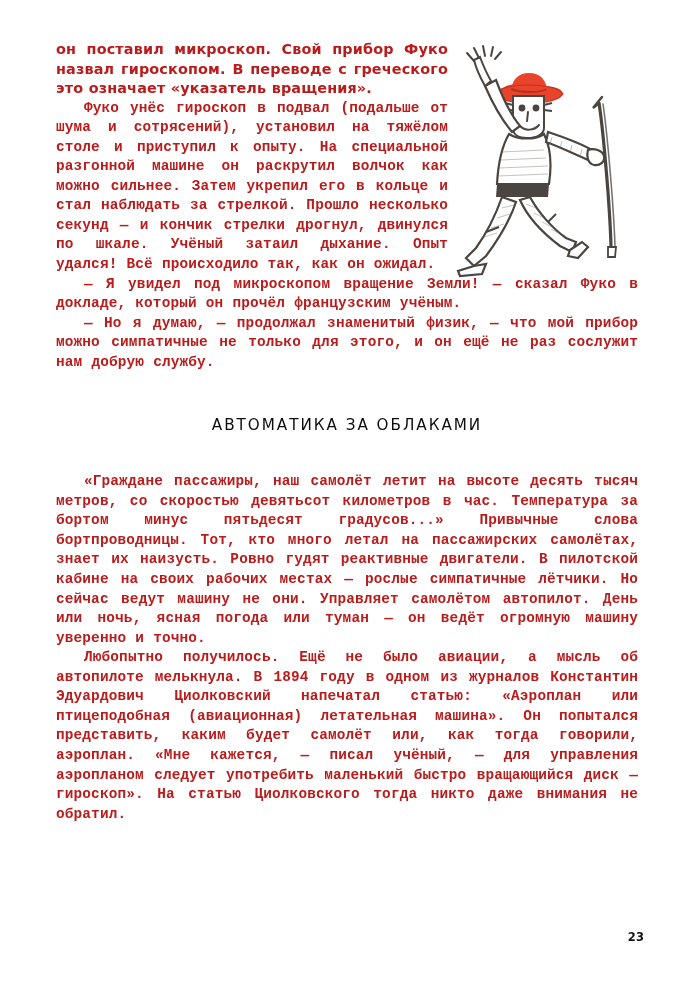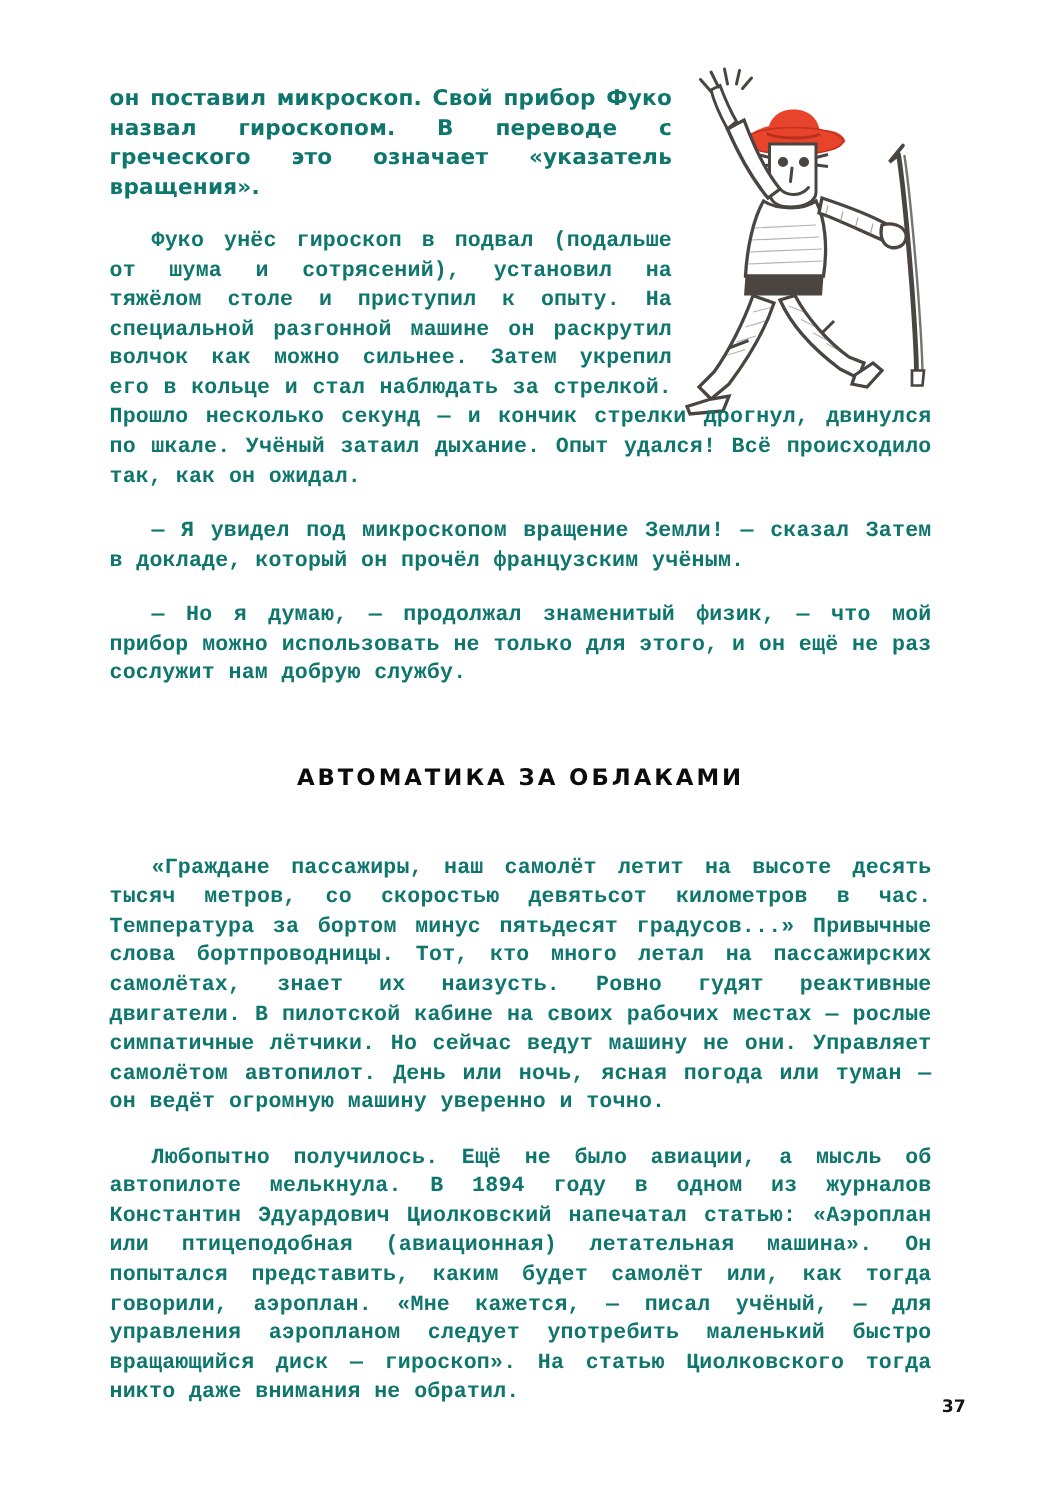--- a/index.html
+++ b/index.html
@@ -24,29 +24,29 @@
 
   
   .text-column {
     position: absolute;
     left: 56px;
     top: 40px;
     width: 582px;
   }
 
   p.para {
-    margin: 17px;
+    margin: 0;
     font-size: 14.4px;
     line-height: 19.55px;
     font-weight: 700;
     text-align: justify;
     text-justify: inter-word;
     letter-spacing: 0.01em;
     word-spacing: 0.02em;
-    color: #0f766e;
+    color: #b91c1c;
     -webkit-font-smoothing: none;
   }
   p.para.indent {
     text-indent: 28px;
     font-family: Liberation Mono, monospace;
   }
 
   
   .art-float {
     float: right;
@@ -61,23 +61,23 @@
     left: 452px;
     top: 42px;
     width: 192px;
     height: 250px;
     pointer-events: none;
   }
   .illustration svg { display: block; width: 100%; height: 100%; }
 
   
   h2.section-heading {
-    margin: 4px;
+    margin: 16px;
     font-size: 15.2px;
-    font-weight: 700;
+    font-weight: 400;
     text-align: center;
     letter-spacing: 0.13em;
     color: #0c0c0c;
     text-transform: uppercase;
   }
   .heading-wrap {
     padding-top: 28px;
     padding-bottom: 22px;
   }
 
@@ -187,29 +187,29 @@
 
   <div class="text-column">
 
     <div class="art-float"></div>
 
     <p class="para">он поставил микроскоп. Свой прибор Фуко назвал гироскопом. В переводе с греческого это означает «указатель вращения».</p>
 
     <p class="para indent">Фуко унёс гироскоп в подвал (подальше от шума и сотрясений), установил на тяжёлом столе и приступил к опыту. На специальной разгонной машине он раскрутил волчок как можно сильнее. Затем укрепил его в кольце и стал наблюдать за стрелкой. Прошло несколько секунд — и кончик стрелки дрогнул, двинулся по шкале. Учёный затаил дыхание. Опыт удался! Всё происходило так, как он ожидал.</p>
 
 
-    <p class="para indent">— Я увидел под микроскопом вращение Земли! — сказал Затем в докладе, который он прочёл французским учёным.</p>
-
-    <p class="para indent">— Но я думаю, — продолжал знаменитый физик, — что мой прибор можно использовать не только для этого, и он ещё не раз сослужит нам добрую службу.</p>
+    <p class="para indent">— Я увидел под микроскопом вращение Земли! — сказал Фуко в докладе, который он прочёл французским учёным.</p>
+
+    <p class="para indent">— Но я думаю, — продолжал знаменитый физик, — что мой прибор можно симпатичные не только для этого, и он ещё не раз сослужит нам добрую службу.</p>
 
     <div class="heading-wrap">
       <h2 class="section-heading">АВТОМАТИКА ЗА ОБЛАКАМИ</h2>
     </div>
 
     <p class="para indent">«Граждане пассажиры, наш самолёт летит на высоте десять тысяч метров, со скоростью девятьсот километров в час. Температура за бортом минус пятьдесят градусов...» Привычные слова бортпроводницы. Тот, кто много летал на пассажирских самолётах, знает их наизусть. Ровно гудят реактивные двигатели. В пилотской кабине на своих рабочих местах — рослые симпатичные лётчики. Но сейчас ведут машину не они. Управляет самолётом автопилот. День или ночь, ясная погода или туман — он ведёт огромную машину уверенно и точно.</p>
 
     <p class="para indent">Любопытно получилось. Ещё не было авиации, а мысль об автопилоте мелькнула. В 1894 году в одном из журналов Константин Эдуардович Циолковский напечатал статью: «Аэроплан или птицеподобная (авиационная) летательная машина». Он попытался представить, каким будет самолёт или, как тогда говорили, аэроплан. «Мне кажется, — писал учёный, — для управления аэропланом следует употребить маленький быстро вращающийся диск — гироскоп». На статью Циолковского тогда никто даже внимания не обратил.</p>
 
   </div>
 
-  <div class="folio">37</div>
+  <div class="folio">23</div>
 
 </div>
 
 </body></html>

